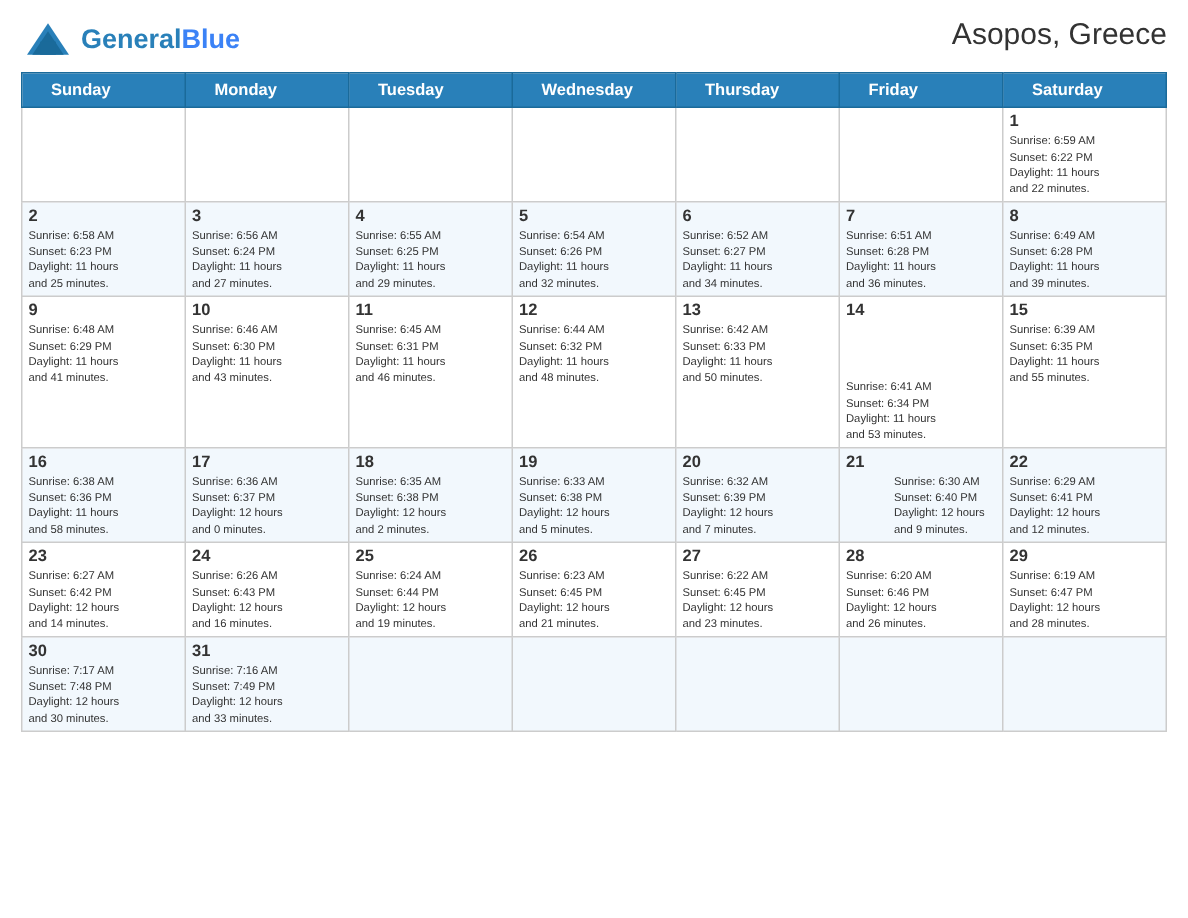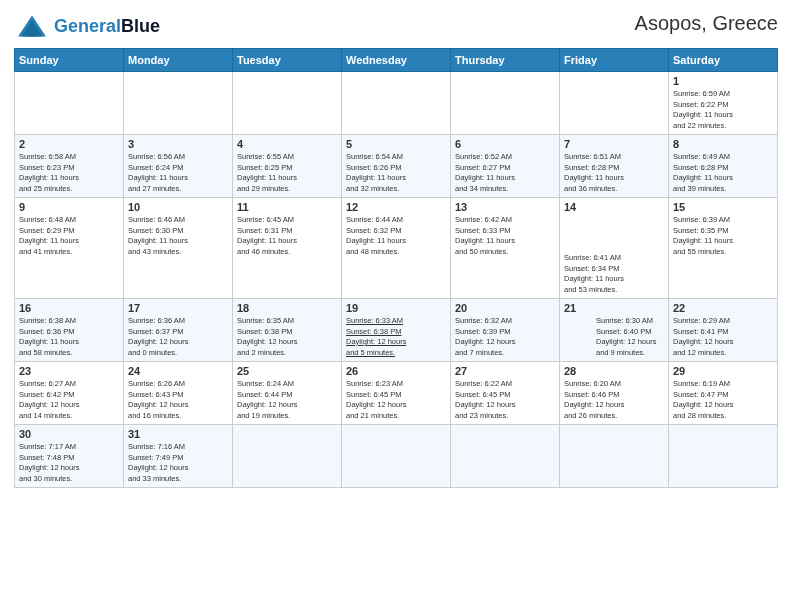--- a/index.html
+++ b/index.html
@@ -57,21 +57,21 @@
     .calendar {
       width: 100%;
       border-collapse: collapse;
       font-size: 7.8px;
     }
     .calendar thead tr th {
       background: #2980b9;
       color: #fff;
       font-size: 11px;
       font-weight: bold;
-      padding: 5px 4px;
+      padding: 5px 19px;
       text-align: left;
       border: 1px solid #1a6a9a;
     }
     .calendar tbody tr td {
       border: 1px solid #ccc;
       vertical-align: top;
       padding: 3px 4px;
       width: calc(100% / 7);
       min-height: 62px;
       height: 62px;
@@ -104,21 +104,21 @@
 <div class="page">
   <div class="header">
     <div class="logo">
       <svg class="logo-icon" viewBox="0 0 40 32">
         <polygon points="20,4 36,28 4,28" fill="#2980b9"></polygon>
         <polygon points="20,10 32,28 8,28" fill="#1a6a9a"></polygon>
         <rect x="14" y="18" width="12" height="10" fill="#1a6a9a"></rect>
       </svg>
       <div>
         <div class="logo-text">
-          <span>General</span><span style="color:#0f172a">Blue</span>
+          <span>General</span><span style="color:#3b82f6">Blue</span>
         </div>
       </div>
     </div>
     <div class="title-block">
       <h2>Asopos, Greece</h2>
     </div>
   </div>
 
   <table class="calendar">
     <thead>
@@ -267,21 +267,21 @@
           </td>
           <td>
             <span class="day-number">18</span>
             <div class="day-info" style="white-space: pre-line;">Sunrise: 6:35 AM
 Sunset: 6:38 PM
 Daylight: 12 hours
 and 2 minutes.</div>
           </td>
           <td>
             <span class="day-number">19</span>
-            <div class="day-info" style="white-space: pre-line; text-decoration: underline;">Sunrise: 6:33 AM
+            <div class="day-info" style="white-space: pre-line;">Sunrise: 6:33 AM
 Sunset: 6:38 PM
 Daylight: 12 hours
 and 5 minutes.</div>
           </td>
           <td>
             <span class="day-number">20</span>
             <div class="day-info" style="white-space: pre-line;">Sunrise: 6:32 AM
 Sunset: 6:39 PM
 Daylight: 12 hours
 and 7 minutes.</div>

